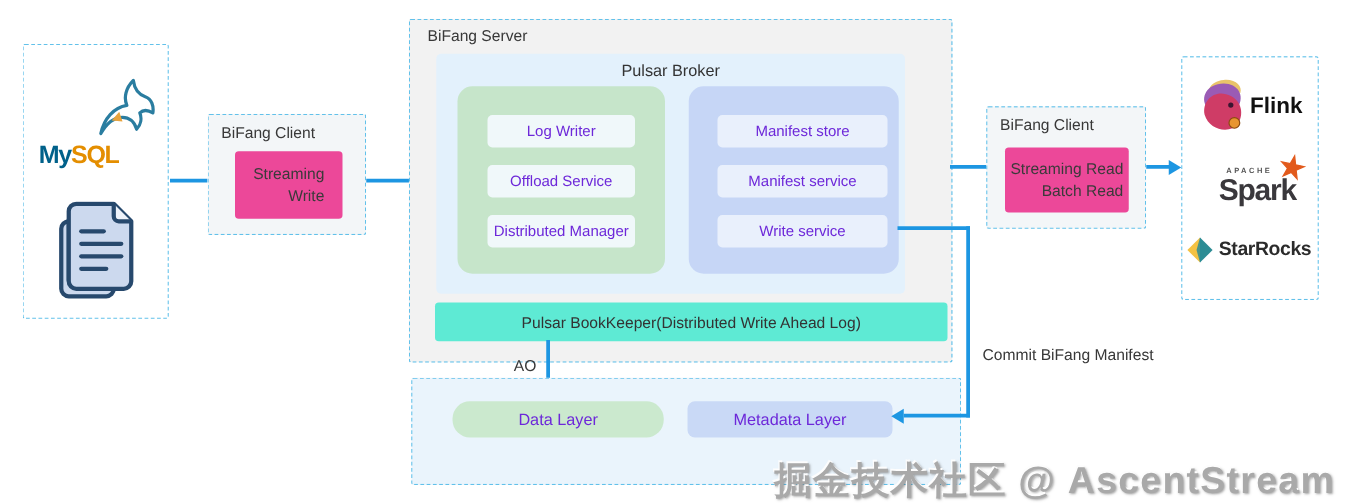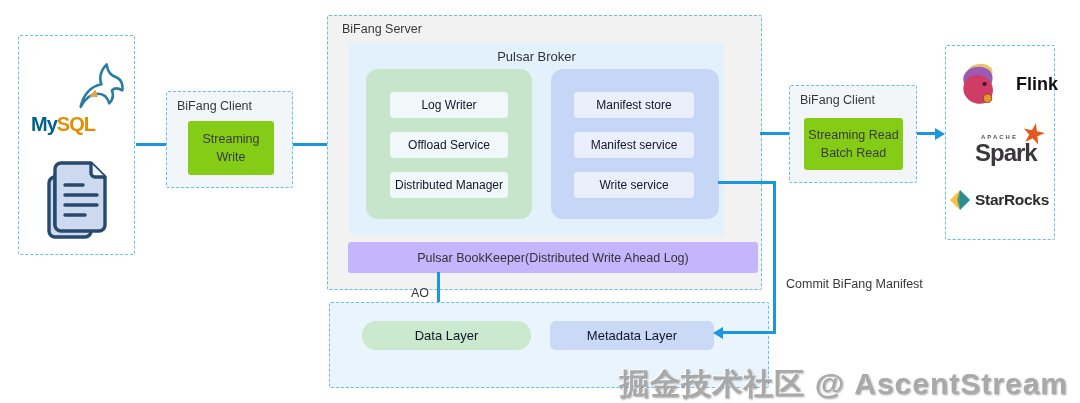--- a/index.html
+++ b/index.html
@@ -5,63 +5,63 @@
   :root{
     --arrow:#1d96e2;
     --dash:#62c1ea;
     --ink:#3a3a3a;
   }
   *{box-sizing:border-box;margin:0;padding:0;}
   body{font-family:"Liberation Sans",sans-serif;background:#fff;}
   #canvas{position:relative;width:1080px;height:403px;background:#fff;overflow:hidden;color:var(--ink);}
   .dash-box{position:absolute;border:1.6px dashed var(--dash);border-radius:2px;background:#fff;}
   .box-label{font-size:12.5px;color:#383838;}
-  .pill{position:absolute;display:flex;align-items:center;justify-content:center;font-size:12px;color:#0f172a;}
+  .pill{position:absolute;display:flex;align-items:center;justify-content:center;font-size:12px;color:#6d28d9;}
   .line{position:absolute;background:var(--arrow);}
   .ah{position:absolute;width:0;height:0;}
   .ah-right{border-top:6px solid transparent;border-bottom:6px solid transparent;border-left:10px solid var(--arrow);}
   .ah-left{border-top:6px solid transparent;border-bottom:6px solid transparent;border-right:10px solid var(--arrow);}
   .ah-down{border-left:6px solid transparent;border-right:6px solid transparent;border-top:10px solid var(--arrow);}
   .center-txt{display:flex;align-items:center;justify-content:center;text-align:center;}
   
   #source-box{left:18px;top:35px;width:117px;height:220px;}
   #mysql-logo{position:absolute;left:10px;top:25px;width:97px;height:90px;}
   #mysql-dolphin{position:absolute;right:2px;top:0px;}
   #mysql-word{position:absolute;left:2px;top:52px;font-size:20px;font-weight:bold;letter-spacing:-1px;}
   .mysql-my{color:#00618a;}
   .mysql-sql{color:#e48e00;}
   #docs-icon{position:absolute;left:26px;top:125px;}
   
   #client-write{left:166px;top:91px;width:127px;height:97px;background:#f3f6f8;}
   #client-read{left:789px;top:85px;width:128px;height:98px;background:#f3f6f8;}
   .client-title{position:absolute;left:10px;top:7px;}
-  .client-mode{position:absolute;background:#84cc16;border-radius:3px;font-size:12.5px;line-height:1.45;}
+  .client-mode{position:absolute;background:#ec4899;border-radius:3px;font-size:12.5px;line-height:1.45;text-align:right;}
   #client-write .client-mode{left:21px;top:29px;width:86px;height:54px;}
   #client-read .client-mode{left:14px;top:32px;width:99px;height:52px;}
   
   #server-box{left:327px;top:15px;width:435px;height:275px;background:#f2f2f2;}
   #server-title{position:absolute;left:14px;top:6px;}
   #broker-box{position:absolute;left:21px;top:27px;width:375px;height:192px;background:#e3f1fc;border-radius:4px;}
   #broker-title{position:absolute;left:0;right:0;top:6px;text-align:center;font-size:13px;color:#333;}
   #green-box{position:absolute;left:17px;top:26px;width:166px;height:150px;background:#c6e5ca;border-radius:12px;}
   #green-box .pill{left:24px;width:118px;height:26px;background:#f0f8fa;border-radius:4px;}
   #blue-box{position:absolute;left:202px;top:26px;width:168px;height:150px;background:#c6d6f6;border-radius:12px;}
-  #blue-box .pill{left:23px;width:120px;height:26px;background:#e9f0fc;border-radius:4px;}
+  #blue-box .pill{left:23px;width:136px;height:26px;background:#e9f0fc;border-radius:4px;}
   .pill.r1{top:23px;} .pill.r2{top:63px;} .pill.r3{top:103px;}
-  #bookkeeper-bar{position:absolute;left:20px;top:226px;width:410px;height:31px;background:#c4b5fd;border-radius:3px;font-size:12.5px;color:#333;}
+  #bookkeeper-bar{position:absolute;left:20px;top:226px;width:410px;height:31px;background:#5eead4;border-radius:3px;font-size:12.5px;color:#333;}
   
   #lakehouse-box{left:329px;top:302px;width:440px;height:86px;background:#eaf4fc;}
   #data-layer{left:32px;top:18px;width:169px;height:29px;background:#cbe9ce;border-radius:14px;font-size:13px;}
   #metadata-layer{left:220px;top:18px;width:164px;height:29px;background:#c9d9f6;border-radius:6px;font-size:13px;}
   #lakehouse-title{position:absolute;left:8px;bottom:8px;font-size:13px;}
   
   #engines-box{left:945px;top:45px;width:110px;height:195px;}
   .engine-row{position:absolute;display:flex;align-items:center;}
   #flink-row{left:10px;top:15px;}
-  #flink-label{font-size:18px;font-weight:bold;color:#111;margin-left:18px;}
+  #flink-label{font-size:18px;font-weight:bold;color:#111;margin-left:2px;}
   #spark-row{left:15px;top:80px;width:80px;height:45px;}
   #spark-apache{position:absolute;left:20px;top:8px;font-size:6px;letter-spacing:2px;color:#555;font-weight:bold;}
   #spark-word{position:absolute;left:14px;top:13px;font-size:24px;font-weight:bold;color:#3a383c;letter-spacing:-1px;}
   #spark-star{position:absolute;right:-4px;top:-6px;font-size:24px;color:#e25a1c;-webkit-text-stroke:1px #e25a1c;transform:rotate(12deg);}
   #starrocks-row{left:3px;top:143px;}
   #starrocks-label{font-size:15.5px;font-weight:bold;color:#2b2b2b;margin-left:4px;letter-spacing:-0.3px;}
   
   .float-label{position:absolute;font-size:12.5px;color:#383838;}
   #ao-label{left:411px;top:286px;}
   #commit-label{left:786px;top:277px;}

